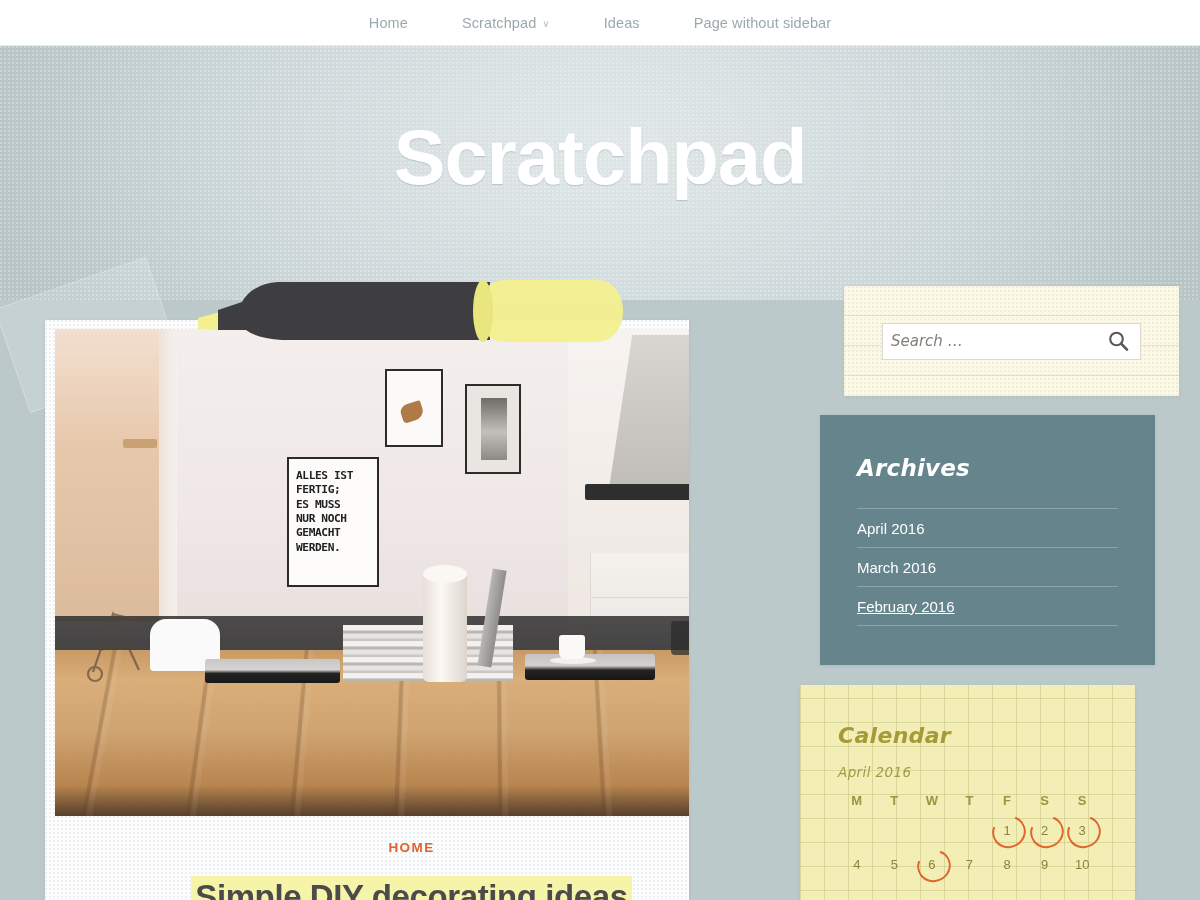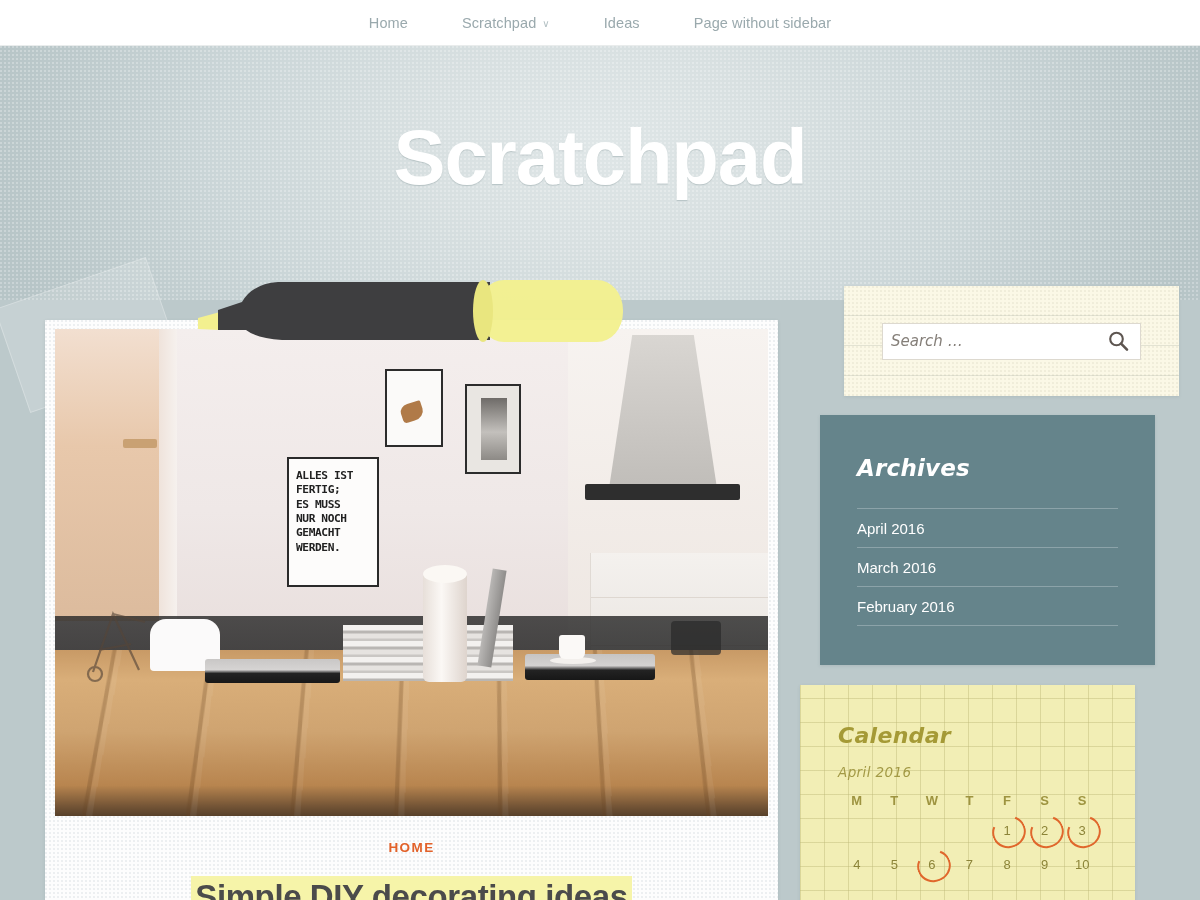--- a/index.html
+++ b/index.html
@@ -120,21 +120,21 @@
     height: 72px;
     z-index: 30;
     pointer-events: none;
   }
 
   
   .content-card {
     position: absolute;
     left: 45px;
     top: 20px;
-    width: 733px;
+    width: 644px;
     height: 580px;
     background: #fdfdfd;
     background-image:
       radial-gradient(circle at 1px 1px, rgba(160,175,185,0.18) 0.7px, transparent 0.9px);
     background-size: 4px 4px;
     box-shadow: 0 1px 3px rgba(90,110,115,0.16);
     z-index: 10;
     overflow: hidden;
   }
   .post-image {
@@ -392,20 +392,21 @@
   .arch-list { list-style: none; }
   .arch-item {
     border-top: 1px solid rgba(255,255,255,0.26);
     padding: 11px 0 10px 0;
     font-size: 15px;
     color: #ffffff;
     cursor: pointer;
   }
   .arch-list .arch-item:last-child {
     border-bottom: 1px solid rgba(255,255,255,0.26);
+    text-decoration: underline;
   }
 
   
   .widget-calendar {
     position: absolute;
     left: 0px; top: 385px;
     width: 335px;
     height: 230px;
     background: #f2eeb5;
     background-image:

